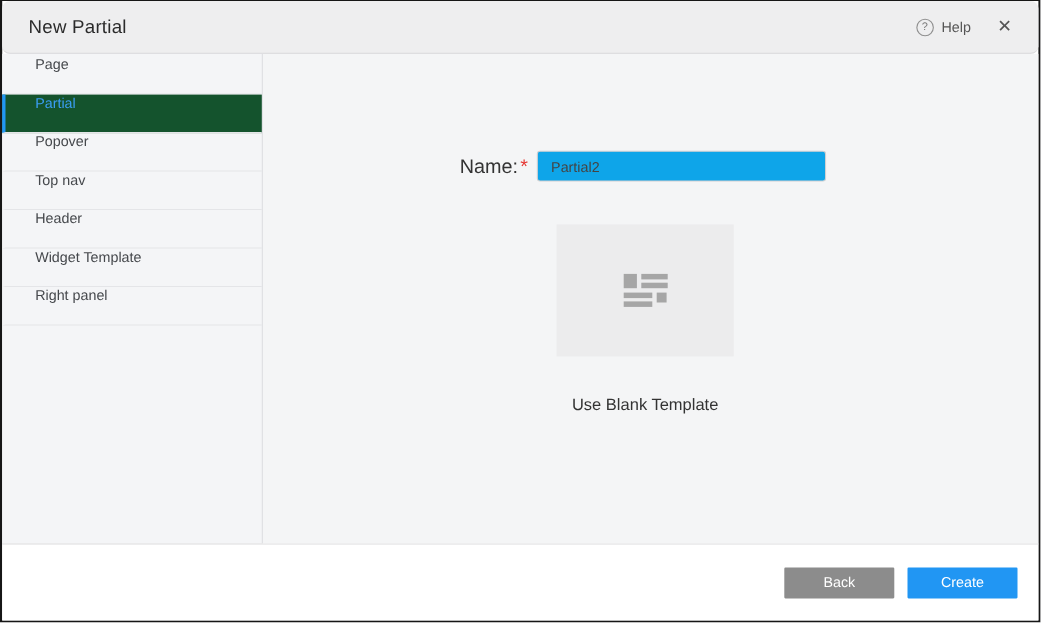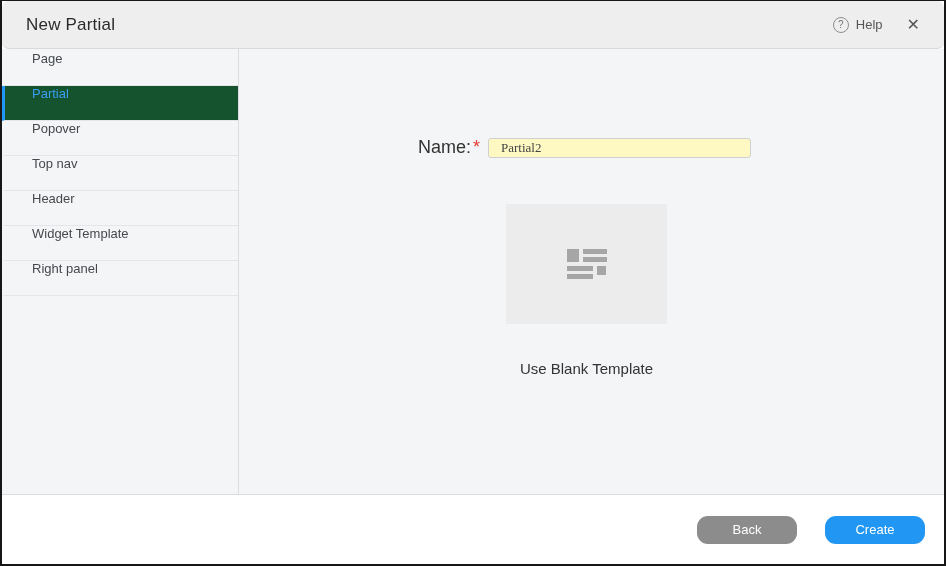--- a/index.html
+++ b/index.html
@@ -73,25 +73,25 @@
     position: absolute; top: 88px; left: 0; right: 0;
     display: flex; align-items: center;
   }
   .name-label {
     flex: 0 0 241px; text-align: right;
     font-size: 18px; color: #333;
   }
   .req { color: var(--required); margin-left: 2px; }
   .name-input {
     margin-left: 8px;
-    width: 263px; height: 20px;
+    width: 263px; height: 28px;
     border: 1px solid #cfd0d2; border-radius: 3px;
-    background: #fef9c3; padding: 0 12px;
+    background: #0ea5e9; padding: 0 12px;
     font-size: 13px; color: #444;
-    font-family: Liberation Serif, serif;
+    font-family: Liberation Sans, sans-serif;
     outline: none;
   }
   
   .template-box {
     position: absolute; left: 267px; top: 155px;
     width: 161px; height: 120px;
     background: #ececed;
     display: flex; align-items: center; justify-content: center;
     cursor: pointer;
   }
@@ -111,27 +111,27 @@
   
   .footer {
     flex: 0 0 70px; height: 70px;
     background: #fff;
     border-top: 1px solid #dcdcde;
     display: flex; align-items: center; justify-content: flex-end;
     gap: 12px; padding-right: 19px;
   }
   .btn {
     width: 100px; height: 28px;
-    border: none; border-radius: 11px;
+    border: none; border-radius: 1px;
     color: #fff; font-size: 13px; font-family: inherit;
     cursor: pointer;
     text-align: center;
   }
   .btn-back { background: var(--back-gray); }
-  .btn-create { background: var(--accent); margin-left: 16px; }
+  .btn-create { background: var(--accent); }
 </style>
 </head>
 <body>
 
 <div class="window">
 
   <header class="titlebar">
     <h1 class="title">New Partial</h1>
     <div class="titlebar-actions">
       <div class="help">

